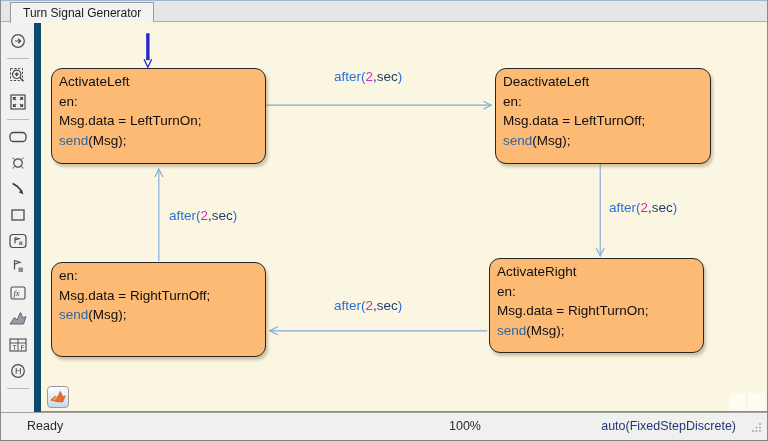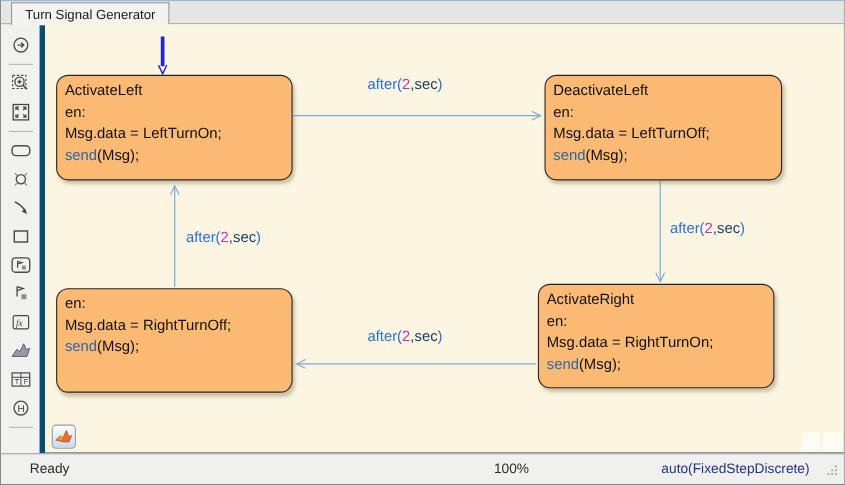--- a/index.html
+++ b/index.html
@@ -10,21 +10,21 @@
 
   
   .tabbar { height:22px; background:#e6e6e6; border-top:1px solid #9db8d6;
             border-bottom:1px solid #adadad; position:relative; flex:0 0 22px; }
   .tab { position:absolute; left:9px; top:1px; height:21px; padding:0 12px;
          background:#f3f3f2; border:1px solid #9a9a9a; border-bottom:none;
          font-size:12px; color:#1a1a1a; display:flex; align-items:center; }
 
   
   .main { flex:1; display:flex; min-height:0; }
-  .toolbar { width:40px; background:#f1f1f0; border-right:5px solid #0c4a6e;
+  .toolbar { width:40px; background:#f1f1f0; border-right:7px solid #0c4a6e;
              display:flex; flex-direction:column; align-items:center; padding-top:6px; }
   .tbtn { width:26px; height:24px; display:flex; align-items:center; justify-content:center;
           margin:1px 0; border-radius:3px; }
   .tbtn svg { display:block; }
   .tdiv { width:22px; height:1px; background:#b9b9b9; margin:4px 0; }
 
   .canvas { position:relative; flex:1; background:#fbf6e2; overflow:hidden;
             border-bottom:1px solid #8c8c8c; }
 
   

